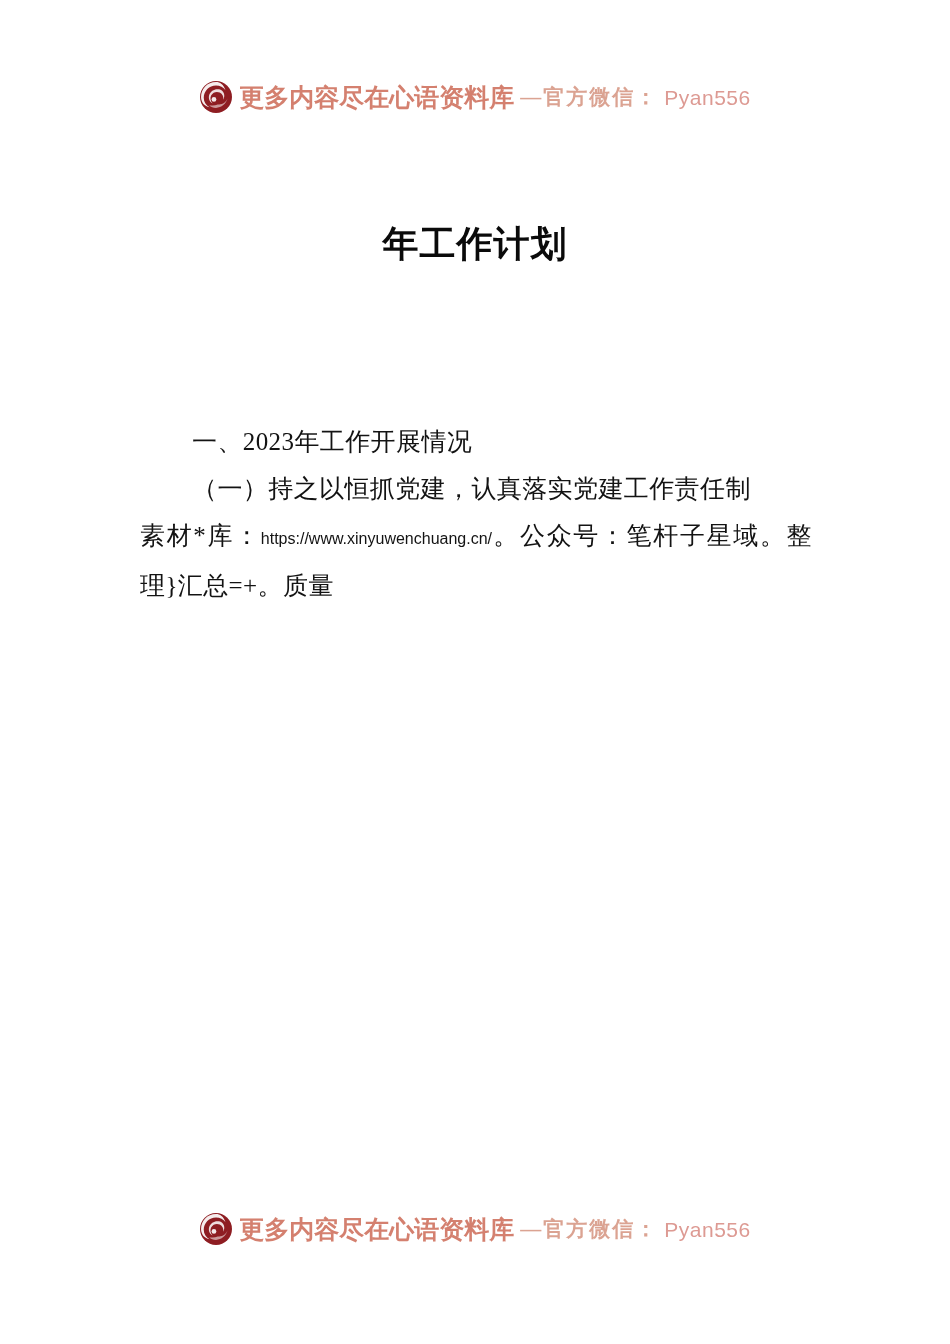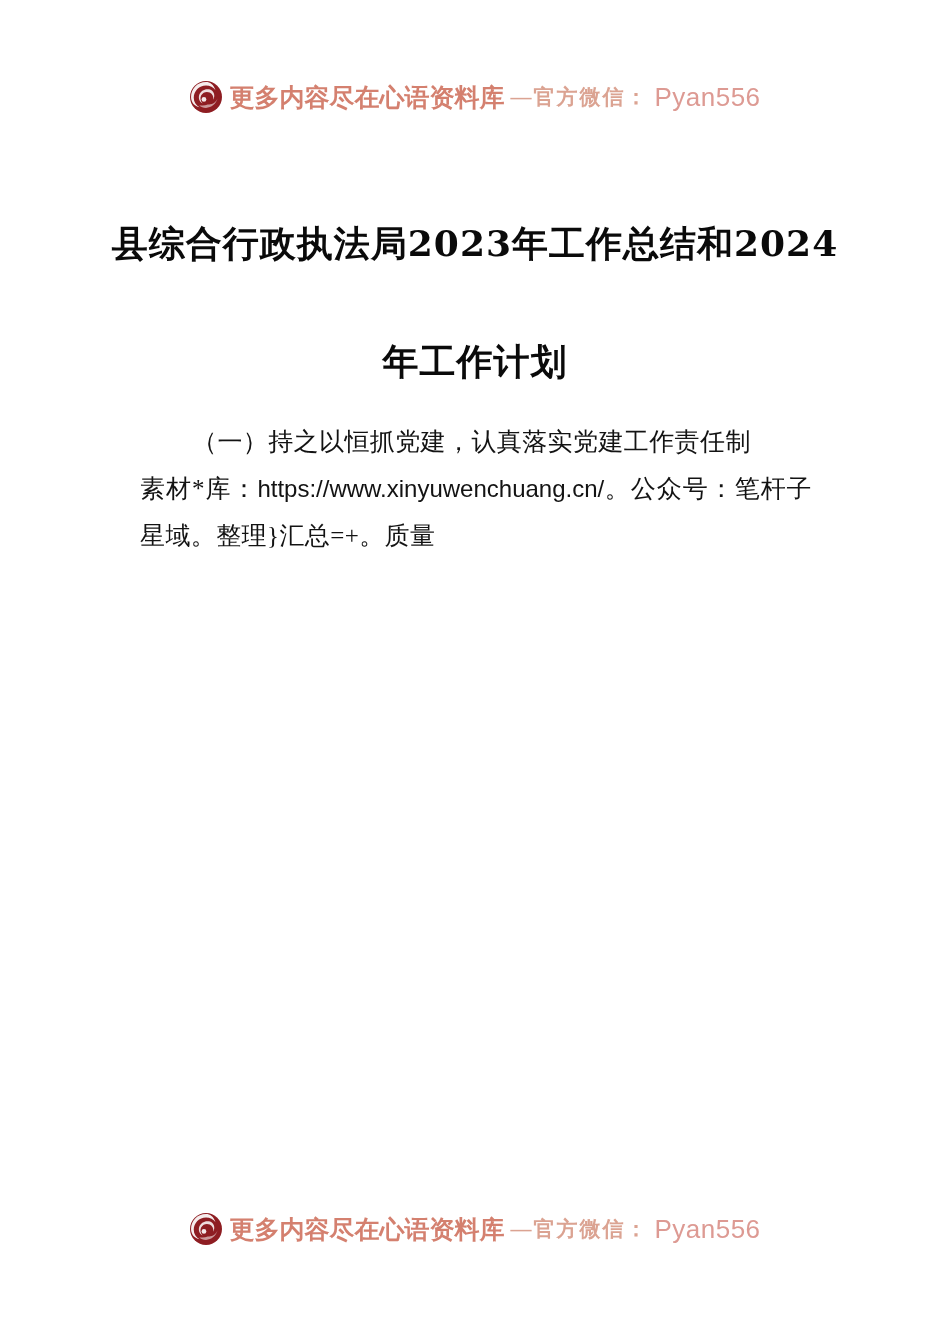--- a/index.html
+++ b/index.html
@@ -55,21 +55,21 @@
   .wm-text-mid {
     font-family: "Liberation Serif", "DejaVu Serif", serif;
     font-size: 21px;
     font-weight: 700;
     color: #dba392;
     letter-spacing: 2px;
     line-height: 1;
   }
   .wm-text-id {
     font-family: "Liberation Sans", "DejaVu Sans", sans-serif;
-    font-size: 26px;
+    font-size: 21px;
     font-weight: 400;
     color: #dd9a93;
     letter-spacing: 0.5px;
     line-height: 1;
   }
 
   
   .doc-title {
     position: absolute;
     left: 0;
@@ -109,21 +109,21 @@
     text-align-last: left;
   }
   .body-text p.indent {
     text-indent: 52px;
   }
   .body-text p.noindent {
     text-indent: 0;
   }
   .url-span {
     font-family: "Liberation Sans", "DejaVu Sans", sans-serif;
-    font-size: 24px;
+    font-size: 16px;
     letter-spacing: 0;
   }
 </style>
 </head>
 <body>
 
 <div class="page">
 
   <div class="watermark watermark-top">
     <svg class="wm-logo" viewBox="0 0 100 100">
@@ -132,26 +132,26 @@
       <path d="M62 28 C48 24 34 31 30 44 C27 54 31 64 40 69 C33 62 32 52 36 45 C41 36 52 33 61 37 C69 41 73 50 71 58 C78 47 74 33 62 28 Z" fill="#ffffff" opacity="0.85"></path>
       <circle cx="44" cy="57" r="7" fill="#ffffff" opacity="0.9"></circle>
       <path d="M55 72 C68 74 80 66 84 54 C80 70 66 82 50 82 C42 82 35 79 30 74 C37 76 47 76 55 72 Z" fill="#ffffff" opacity="0.55"></path>
     </svg>
     <span class="wm-text-cn">更多内容尽在心语资料库</span>
     <span class="wm-text-mid">—官方微信：</span>
     <span class="wm-text-id">Pyan556</span>
   </div>
 
   <h1 class="doc-title">
-    <span class="tl">县综合行政执法局2023年工作总结和2024</span>
     <span class="tl">年工作计划</span>
   </h1>
 
   <div class="body-text">
 
+    <p class="indent">一、2023年工作开展情况</p>
 
     <p class="indent"><span>（一）持之以恒抓党建，认真落实党建工作责任制</span></p>
 
     <p class="noindent"><span>素材*库：</span><span class="url-span">https://www.xinyuwenchuang.cn/</span><span>。公众号：笔杆子星域。整理}汇总=+。质量</span></p>
 
 
 
   </div>
 
   <div class="watermark watermark-bottom">

